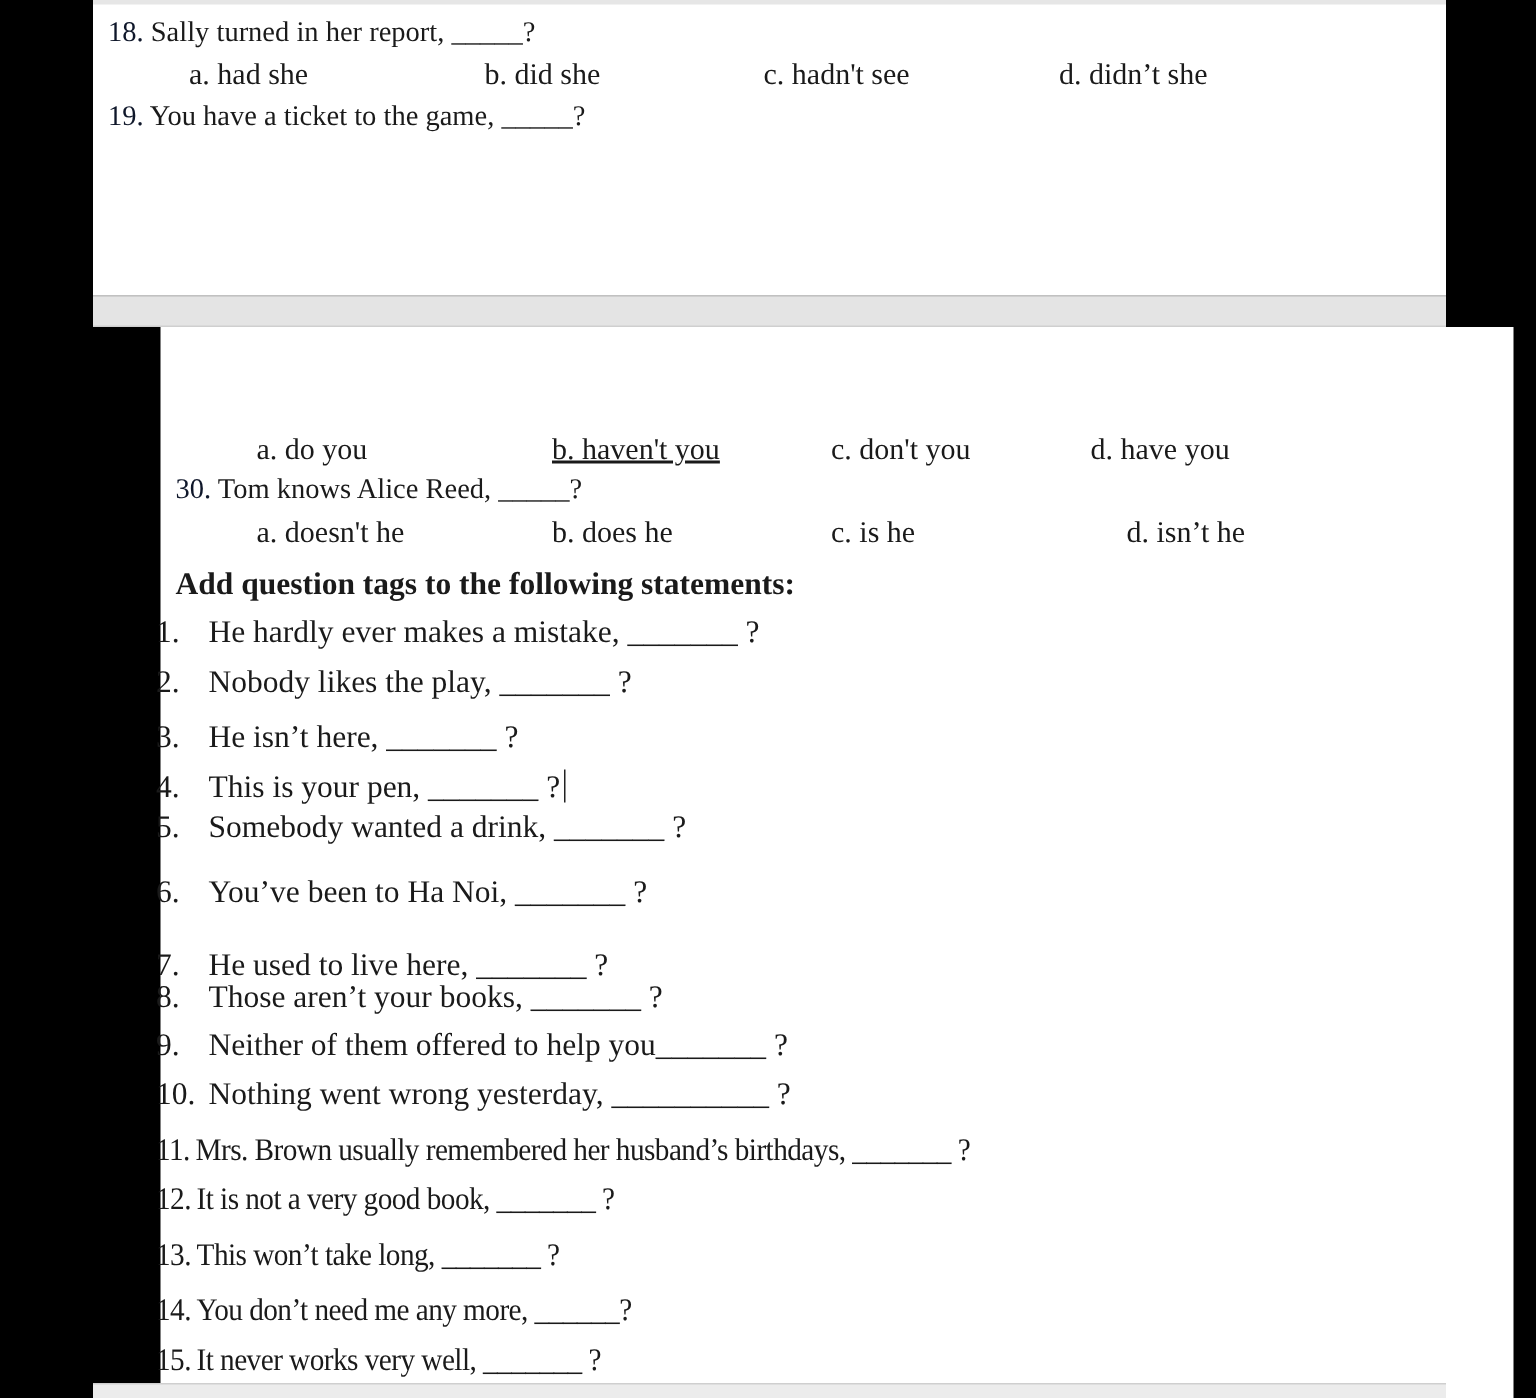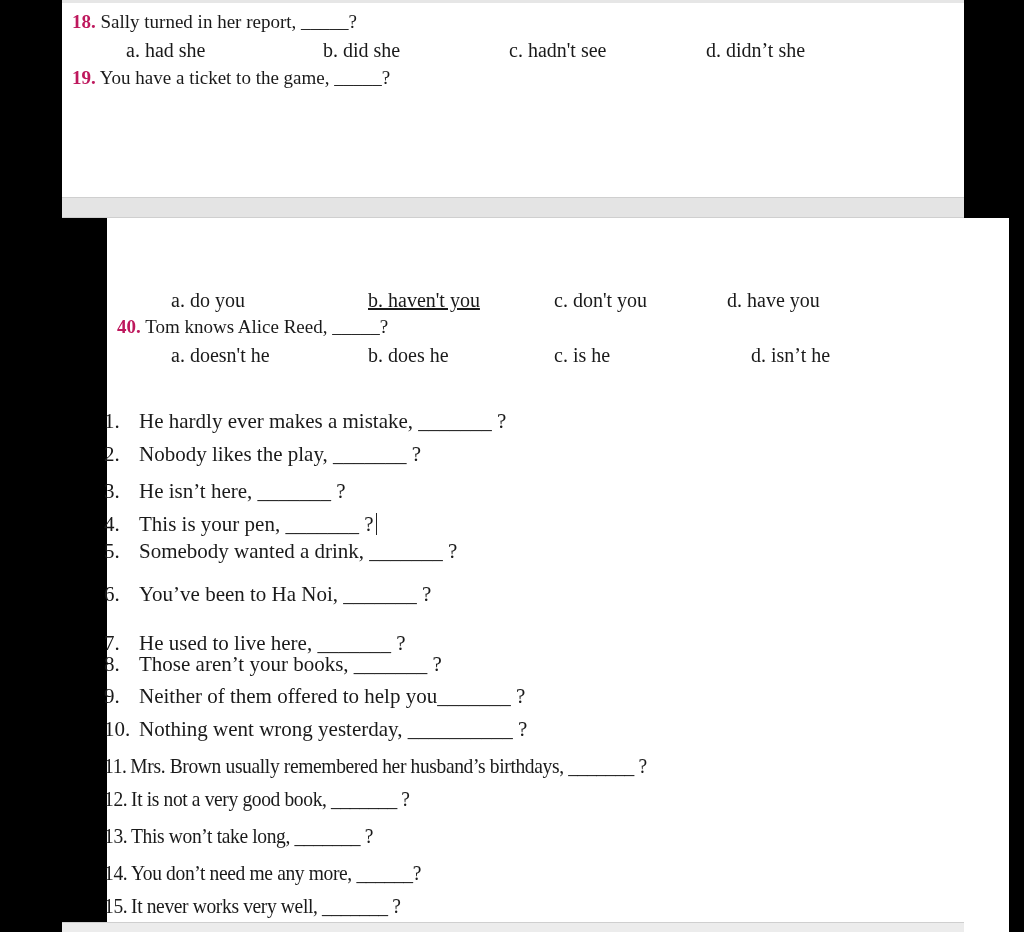--- a/index.html
+++ b/index.html
@@ -5,21 +5,21 @@
   html, body { margin:0; padding:0; }
   body { width:1024px; height:932px; background:#000; position:relative; overflow:hidden;
          font-family:"Liberation Serif", "DejaVu Serif", serif; color:#1a1a1a; }
   .page { position:absolute; left:62px; width:902px; background:#fff; }
   .page1 { top:0; height:197px; border-top:3px solid #e6e6e6; box-sizing:border-box; }
   .gap { position:absolute; left:62px; width:902px; top:197px; height:21px; background:#e4e4e4;
          border-top:1px solid #cfcfcf; border-bottom:1px solid #cfcfcf; box-sizing:border-box; }
   .page2 { top:218px; height:744px;margin-left:45px; }
   .bottombar { position:absolute; left:62px; width:902px; top:922px; height:10px; background:#ececec; border-top:1px solid #cfcfcf; }
   .line { position:absolute; font-size:19px; white-space:nowrap; line-height:22px; }
-  .qnum { color:#be185d; font-weight:bold; }
+  .qnum { color:#0f172a; font-weight:normal; }
   .opt { position:absolute; font-size:20px; white-space:nowrap; line-height:22px; }
   .heading { position:absolute; font-size:21px; font-weight:bold; white-space:nowrap; }
   .item { position:absolute; left:104px; font-size:21px; white-space:nowrap; line-height:24px; }
   .item .num { display:inline-block; width:35px; }
   .item.cond { font-size:21px; letter-spacing:-0.4px; transform:scaleX(0.93); transform-origin:left; }
   .item.cond .num { width:auto; margin-right:4px; }
   .cursor { display:inline-block; width:1px; height:22px; background:#222; vertical-align:-4px; margin-left:3px; }
 </style>
 </head>
 <body>
@@ -41,28 +41,29 @@
 
 <div class="gap"></div>
 
 <div class="page page2">
   <div class="opt" style="left:64px; top:71px;">a. do you</div>
   <div class="opt" style="left:261px; top:71px;text-decoration:underline;">b. haven't you</div>
   <div class="opt" style="left:447px; top:71px;">c. don't you</div>
   <div class="opt" style="left:620px; top:71px;">d. have you</div>
 
   <div class="line" style="left:10px; top:98px;">
-    <span class="qnum">40.</span>
+    <span class="qnum">30.</span>
     <span>Tom knows Alice Reed, _____?</span>
   </div>
   <div class="opt" style="left:64px; top:126px;">a. doesn't he</div>
   <div class="opt" style="left:261px; top:126px;">b. does he</div>
   <div class="opt" style="left:447px; top:126px;">c. is he</div>
   <div class="opt" style="left:644px; top:126px;">d. isn’t he</div>
 
+  <div class="heading" style="left:10px; top:159px;">Add question tags to the following statements:</div>
 </div>
 
 <div class="item" style="top:409px;"><span class="num">1.</span><span>He hardly ever makes a mistake, _______ ?</span></div>
 <div class="item" style="top:442px;"><span class="num">2.</span><span>Nobody likes the play, _______ ?</span></div>
 <div class="item" style="top:479px;"><span class="num">3.</span><span>He isn’t here, _______ ?</span></div>
 <div class="item" style="top:512px;"><span class="num">4.</span><span>This is your pen, _______ ?</span><span class="cursor"></span></div>
 <div class="item" style="top:539px;"><span class="num">5.</span><span>Somebody wanted a drink, _______ ?</span></div>
 <div class="item" style="top:582px;"><span class="num">6.</span><span>You’ve been to Ha Noi, _______ ?</span></div>
 <div class="item" style="top:615px;margin-top:16px;"><span class="num">7.</span><span>He used to live here, _______ ?</span></div>
 <div class="item" style="top:652px;"><span class="num">8.</span><span>Those aren’t your books, _______ ?</span></div>

